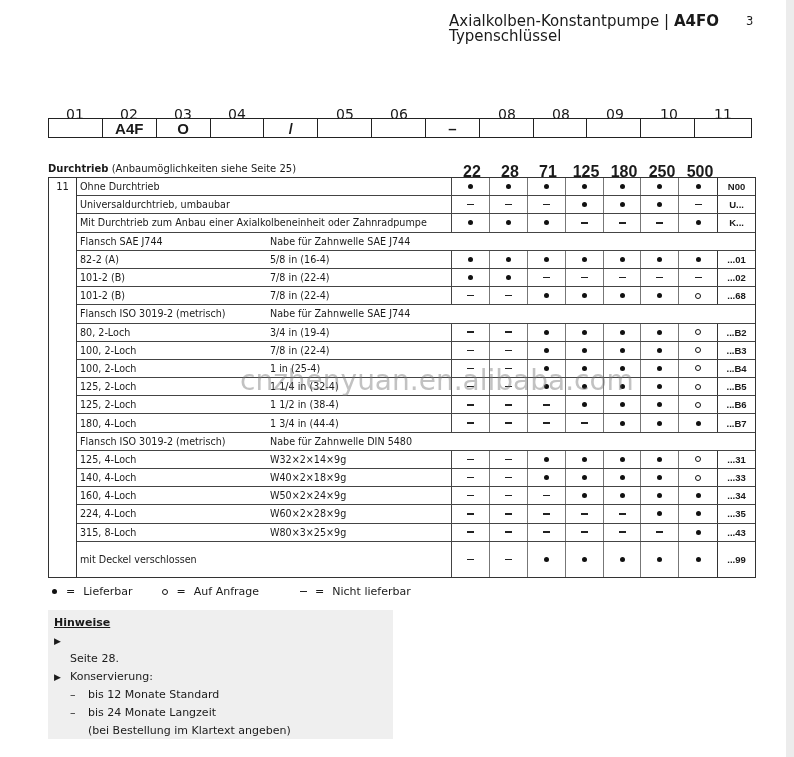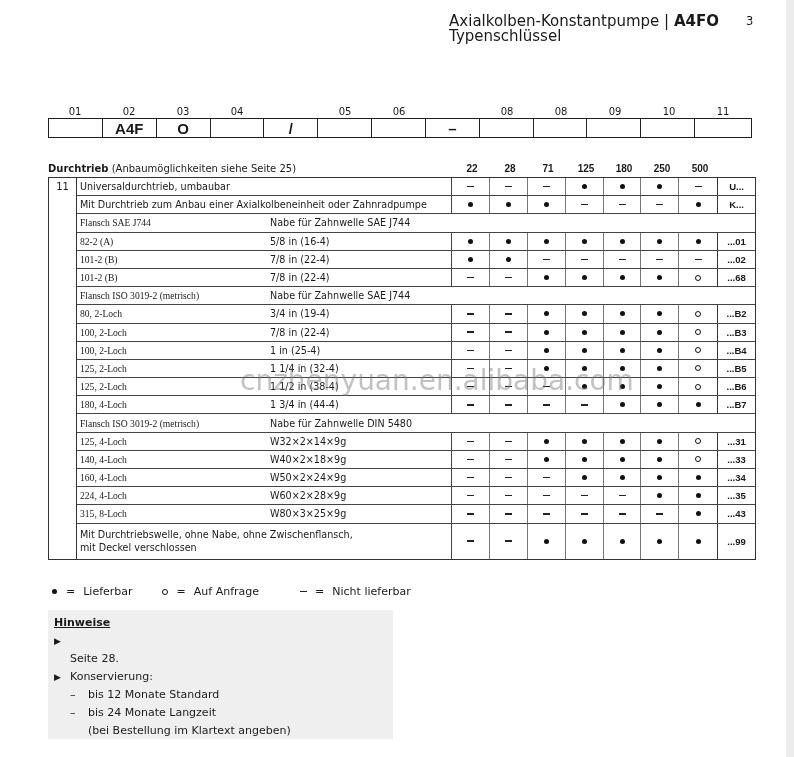--- a/index.html
+++ b/index.html
@@ -4,39 +4,39 @@
 <style>
   html, body { margin:0; padding:0; }
   body { width:794px; height:757px; background:#fff; position:relative; overflow:hidden;
          font-family:"DejaVu Sans", sans-serif; color:#1a1a1a; }
   .edge { position:absolute; left:786px; top:0; width:8px; height:757px; background:#ececec; }
   .hdr-title { position:absolute; right:75px; top:14px; font-size:15px; text-align:left; line-height:15px; }
   .hdr-title b { font-weight:bold; }
   .pgnum { position:absolute; left:746px; top:14px; font-size:11.5px; }
   
   .tc-labels { position:absolute; top:106px; left:48px; width:708px; height:12px; }
-  .tc-labels span { position:absolute; font-size:10px; top:0; text-align:center; width:54px; }
+  .tc-labels span { position:absolute; font-size:14px; top:0; text-align:center; width:54px; }
   .tc-box { position:absolute; top:118px; left:48px; height:20px; border:1.3px solid #222; display:flex; box-sizing:border-box; }
   .tc-cell { border-right:1.3px solid #222; box-sizing:border-box; height:100%; font-family:"Liberation Sans", sans-serif;
              font-weight:bold; font-size:15px; display:flex; align-items:center; justify-content:center; }
   .tc-cell:last-child { border-right:none; }
   
   .sec-title { position:absolute; left:48px; top:163px; font-size:10px; }
   .sec-title b { font-weight:bold; }
-  .colhdr { position:absolute; top:163px; font-size:10px; font-weight:bold; text-align:center; width:38px; font-family:"Liberation Sans", sans-serif; }
+  .colhdr { position:absolute; top:163px; font-size:16px; font-weight:bold; text-align:center; width:38px; font-family:"Liberation Sans", sans-serif; }
   
   .tbl { position:absolute; left:48px; top:177px; width:708px; border:1.2px solid #333; box-sizing:border-box; }
   .numcol { position:absolute; left:0; top:0; bottom:0; width:28px; border-right:1.2px solid #333; font-size:10px; text-align:center; padding-top:3px; box-sizing:border-box; }
   .rows { margin-left:28px; }
   .row { display:flex; height:18.2px; border-bottom:1.2px solid #444; box-sizing:border-box; font-size:9.6px; }
   .row:last-child { border-bottom:none; }
   .row.tall { height:35px; }
   .desc { width:377px; display:flex; align-items:center; padding-left:3px; box-sizing:border-box; border-right:1.2px solid #444; }
   .desc.full { width:auto; flex:1; border-right:none; }
-  .d1 { width:190px; display:inline-block;font-family:Liberation Serif, serif; }
+  .d1 { width:190px; display:inline-block; }
   .d2 { display:inline-block; }
   .vc { width:38px; border-right:1.2px solid #777; display:flex; align-items:center; justify-content:center; font-size:10px; box-sizing:border-box; }
   .code { width:38px; border-left:1.2px solid #333; display:flex; align-items:center; justify-content:center; font-family:"Liberation Sans", sans-serif; font-weight:bold; font-size:9.5px; box-sizing:border-box; }
   .vc.last { border-right:none; }
   .wrap { white-space:normal; line-height:13px; }
   .dot { display:inline-block; width:5px; height:5px; border-radius:50%; background:#111; }
   .ring { display:inline-block; width:4px; height:4px; border-radius:50%; border:1px solid #111; }
   .dash { display:inline-block; width:7px; height:1.4px; background:#222; }
   
   .legend { position:absolute; top:585px; left:48px; font-size:11px; display:flex; gap:0; }
@@ -104,20 +104,47 @@
     <div class="colhdr" style="left: 605px;">180</div>
     <div class="colhdr" style="left: 643px;">250</div>
     <div class="colhdr" style="left: 681px;">500</div>
   </div>
 
 <div class="tbl">
   <div class="numcol">11</div>
   <div class="rows" id="rows">
       <div class="row">
         <div class="desc">
+          <span>Ohne Durchtrieb</span>
+        </div>
+        <div class="vc">
+          <span class="dot"></span>
+        </div>
+        <div class="vc">
+          <span class="dot"></span>
+        </div>
+        <div class="vc">
+          <span class="dot"></span>
+        </div>
+        <div class="vc">
+          <span class="dot"></span>
+        </div>
+        <div class="vc">
+          <span class="dot"></span>
+        </div>
+        <div class="vc">
+          <span class="dot"></span>
+        </div>
+        <div class="vc last">
+          <span class="dot"></span>
+        </div>
+        <div class="code">N00</div>
+      </div>
+      <div class="row">
+        <div class="desc">
           <span>Universaldurchtrieb, umbaubar</span>
         </div>
         <div class="vc">
           <span class="dash"></span>
         </div>
         <div class="vc">
           <span class="dash"></span>
         </div>
         <div class="vc">
           <span class="dash"></span>
@@ -569,21 +596,20 @@
           <span class="dash"></span>
         </div>
         <div class="vc last">
           <span class="dot"></span>
         </div>
         <div class="code">...43</div>
       </div>
       <div class="row tall">
         <div class="desc">
           <div class="wrap">
-            <div>Mit Durchtriebswelle, ohne Nabe, ohne Zwischenflansch,</div>
             <div>mit Deckel verschlossen</div>
           </div>
         </div>
         <div class="vc">
           <span class="dash"></span>
         </div>
         <div class="vc">
           <span class="dash"></span>
         </div>
         <div class="vc">

